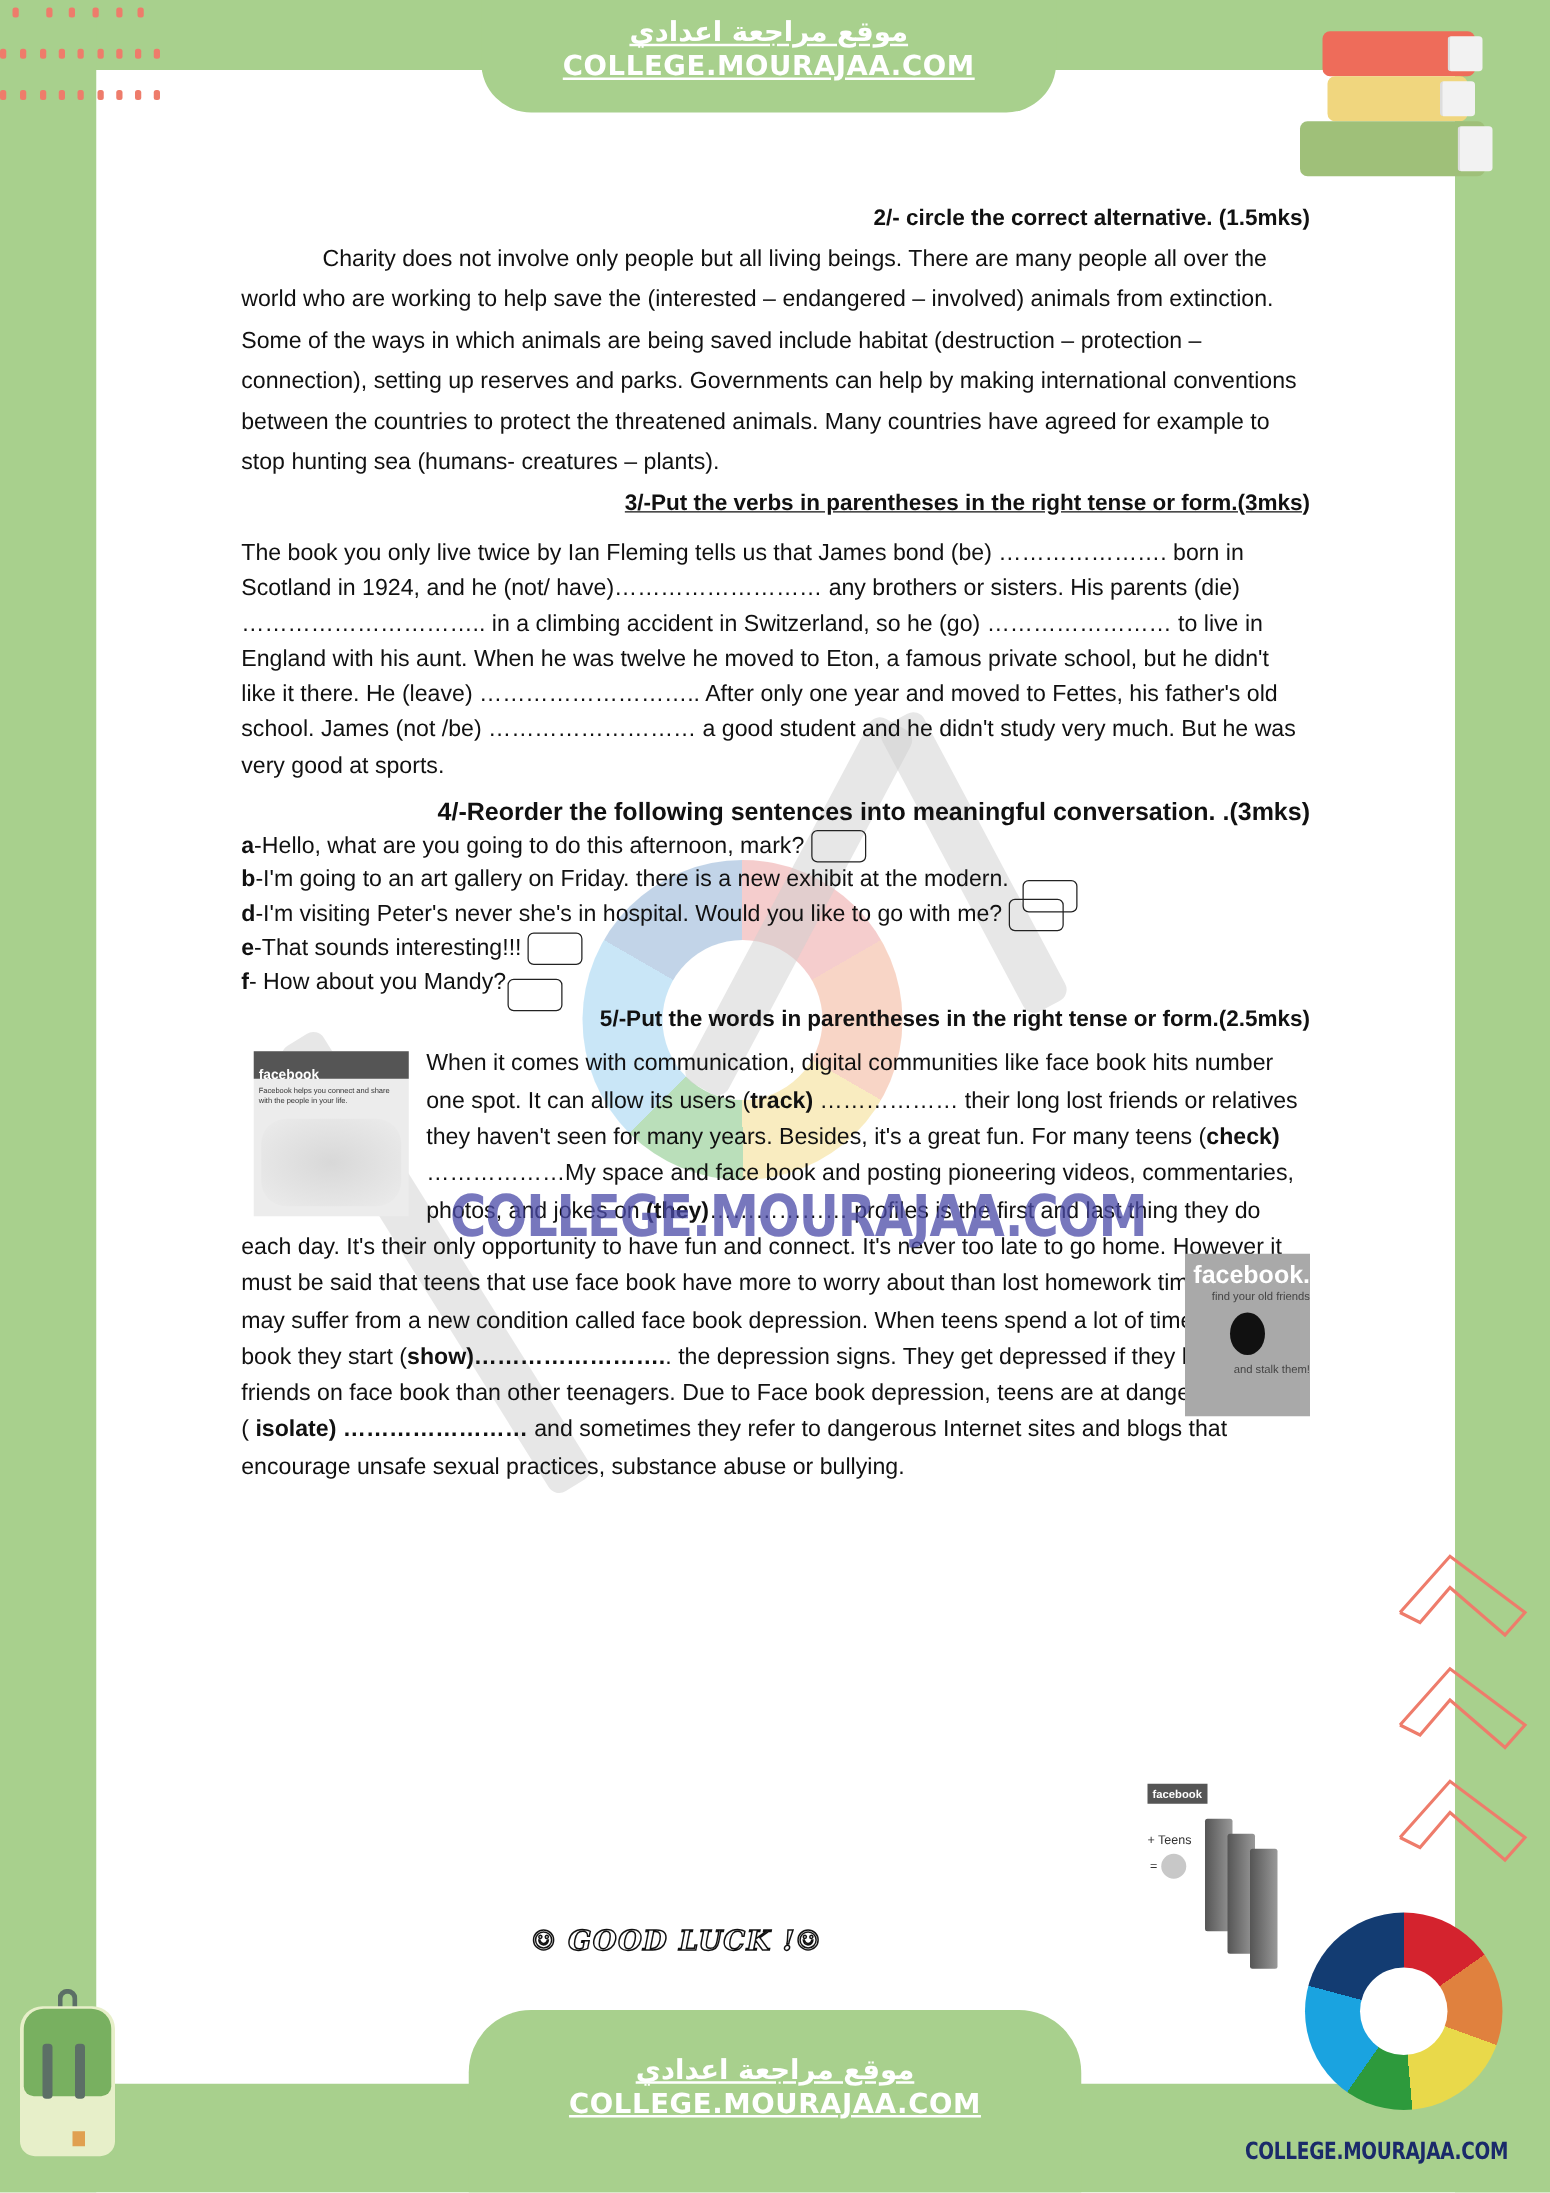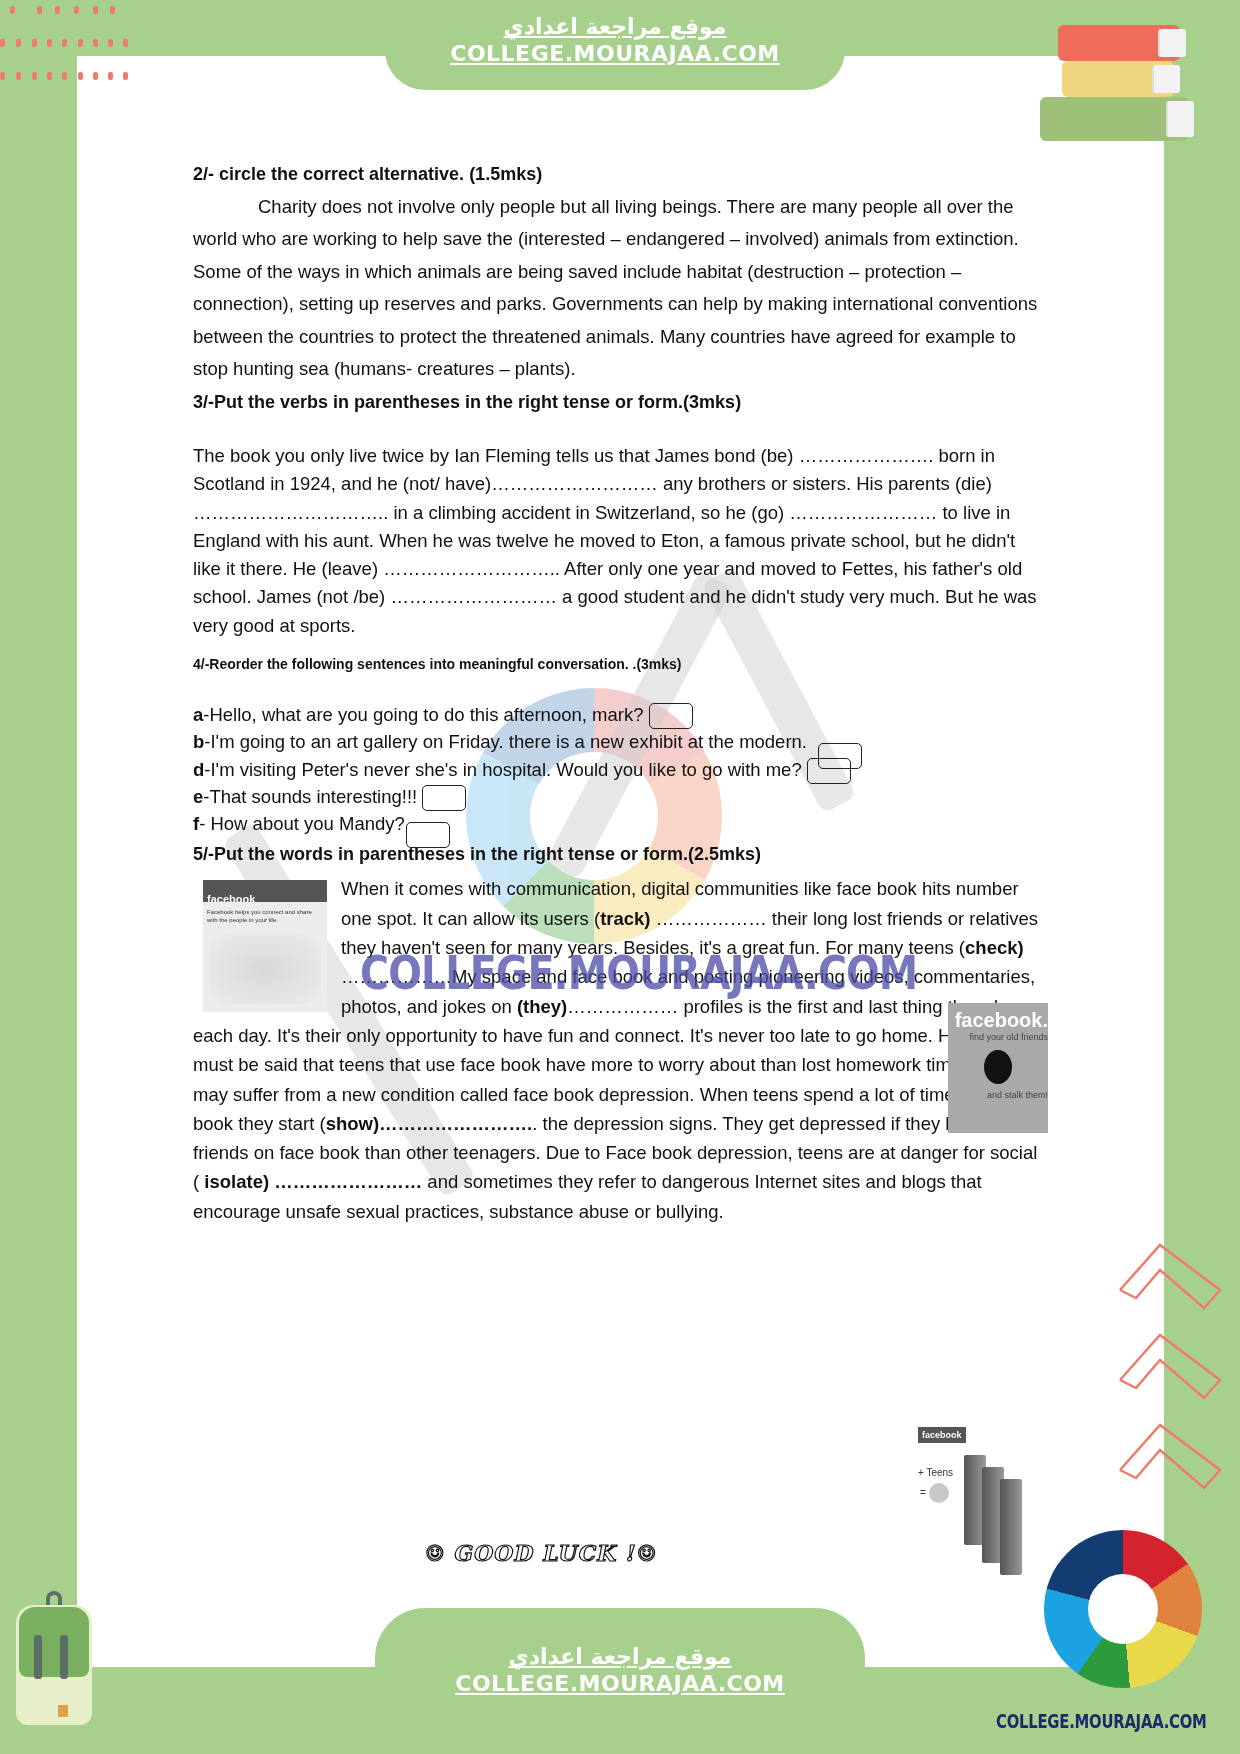--- a/index.html
+++ b/index.html
@@ -20,33 +20,33 @@
   .footer-tab { position: absolute; left: 375px; top: 1608px; width: 490px; height: 146px; background: #a8d08d; border-radius: 50px 50px 0 0; text-align: center; }
   .footer-tab .ar { padding-top: 36px; }
 
   
   .books { position: absolute; left: 1040px; top: 25px; width: 160px; height: 120px; }
   .book { position: absolute; border-radius: 6px; }
   .book .pages { position: absolute; right: -6px; top: 4px; bottom: 4px; width: 28px; background: #f2f2f2; border-radius: 3px; border-left: 2px solid #ddd; }
 
   
   .content { position: absolute; left: 193px; top: 158px; width: 855px; font-family: "Liberation Sans", sans-serif; font-size: 18.5px; line-height: 32.5px; color: #111; }
-  .q-title { font-weight: bold; font-size: 18px; }
+  .q-title { font-weight: bold; font-size: 18px; text-align: right; }
   p.indent { text-indent: 65px; }
   .b { font-weight: bold; }
 
   .poster { float: left; width: 310px; height: 200px; margin: 6px 18px 4px -1px; background: #e8e8e8; position: relative; overflow: hidden; border: 1px solid #ccc; }
   .poster .left-text { position: absolute; left: 10px; top: 20px; width: 80px; font-family: "DejaVu Sans", sans-serif; font-weight: bold; font-size: 13px; line-height: 14px; color: #111; text-align: center; letter-spacing: -0.5px; }
   .poster .art { position: absolute; left: 120px; top: 12px; width: 182px; height: 150px; background: linear-gradient(135deg, #bfbfbf, #7a7a7a 45%, #d0d0d0 70%, #8c8c8c); }
   .poster .tagline { position: absolute; left: 98px; top: 170px; font-size: 9px; font-style: italic; font-weight: bold; color: #222; }
   .poster .credits { position: absolute; left: 150px; top: 184px; width: 150px; height: 10px; background: repeating-linear-gradient(90deg, #777 0 6px, transparent 6px 8px); opacity: 0.5; }
 
   .q3-text { line-height: 28.3px; }
   .reorder { margin-top: 12px; line-height: 25.3px; }
-  .reorder .q-title { font-size: 14px; margin-bottom: 25px; }
+  .reorder .q-title { font-size: 20px; }
   .answer-box { display: inline-block; width: 44px; height: 26px; border: 1.5px solid #222; border-radius: 5px; vertical-align: middle; background: transparent; }
 
   .fb-left { float: left; width: 124px; height: 132px; margin: 6px 14px 4px 10px; background: #ececec; position: relative; }
   .fb-left .bar { background: #555; color: #fff; font-weight: bold; font-size: 11px; padding: 3px 4px; height: 22px; }
   .fb-left .small { font-size: 6px; line-height: 8px; padding: 6px 4px; color: #333; }
   .fb-left .map { position: absolute; left: 6px; right: 6px; top: 54px; bottom: 8px; background: radial-gradient(ellipse at 50% 50%, #d8d8d8, #ececec); border-radius: 20px; }
   .fb-right { position: absolute; left: 948px; top: 1003px; width: 100px; height: 130px; background: #a9a9a9; text-align: right; color: #fff; }
   .fb-right .logo { font-weight: bold; font-size: 20px; margin-top: 6px; }
   .fb-right .t1, .fb-right .t2 { font-size: 9px; color: #444; }
   .fb-right .face { width: 28px; height: 34px; background: #111; border-radius: 50%; margin: 8px auto 6px; }
@@ -146,21 +146,21 @@
 <div class="wm-stroke" style="left:330px;top:800px;height:420px;transform:rotate(-32deg);"></div>
 
 <div class="content">
 
   <section>
     <div class="q-title">2/- circle the correct alternative. (1.5mks)</div>
     <p class="indent">Charity does not involve only people but all living beings. There are many people all over the world who are working to help save the (interested – endangered – involved) animals from extinction. Some of the ways in which animals are being saved include habitat (destruction – protection – connection), setting up reserves and parks. Governments can help by making international conventions between the countries to protect the threatened animals. Many countries have agreed for example to stop hunting sea (humans- creatures – plants).</p>
   </section>
 
   <section>
-    <div class="q-title" style="margin-bottom:24px;">3/-Put the verbs in parentheses in the right tense or form.(3mks)</div>
+    <div class="q-title" style="margin-bottom:10px;text-decoration:underline;">3/-Put the verbs in parentheses in the right tense or form.(3mks)</div>
     <p class="q3-text">The book you only live twice by Ian Fleming tells us that James bond (be) …………………. born  in Scotland in 1924, and he (not/ have)……………………… any brothers or sisters. His parents (die) ………………………….. in a climbing accident in Switzerland, so he (go) …………………… to live in England with his aunt. When he was twelve he moved to Eton, a famous private school, but he didn't like it there. He (leave) ……………………….. After only one year and moved to Fettes, his father's old school. James (not /be) ……………………… a good student and he didn't study very much. But he was very good at sports.</p>
   </section>
 
   <section class="reorder" style="clear:both;">
     <div class="q-title">4/-Reorder the following sentences into meaningful conversation. .(3mks)</div>
     <div>
       <span class="b">a</span><span>-Hello, what are you going to do this afternoon, mark?</span>
       <span class="answer-box"></span>
     </div>
     <div>

